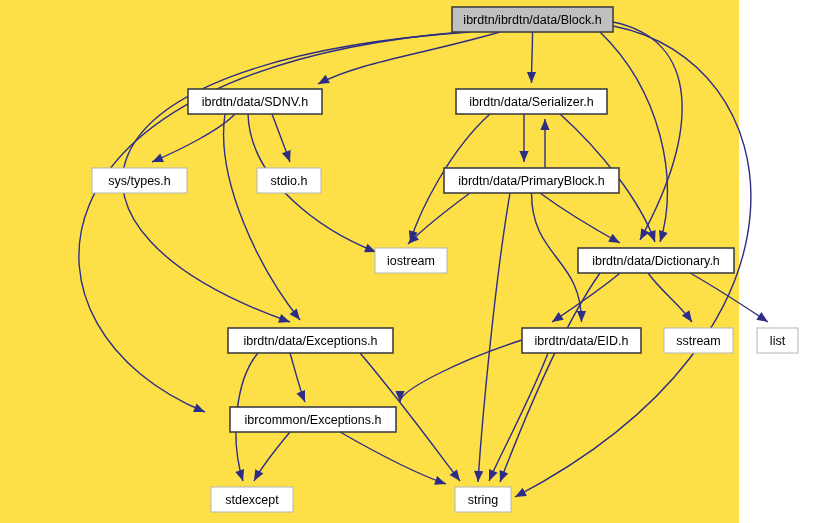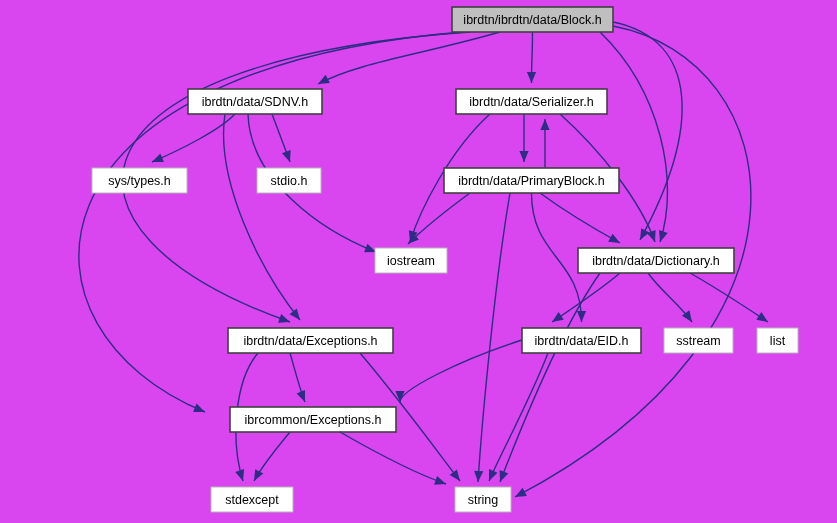--- a/index.html
+++ b/index.html
@@ -8,23 +8,23 @@
     background: #ffffff;
   }
   body {
     width: 837px;
     height: 523px;
     font-family: "Liberation Sans", sans-serif;
     overflow: hidden;
   }
   #graph-root {
     position: relative;
-    width: 837px;
+    width: 739px;
     height: 523px;
-    background: #d946ef;
+    background: #fde047;
   }
   svg#dep-graph {
     display: block;
     width: 837px;
     height: 523px;
   }
   .node-box {
     fill: #ffffff;
     stroke: #b5b5b5;
     stroke-width: 1;

